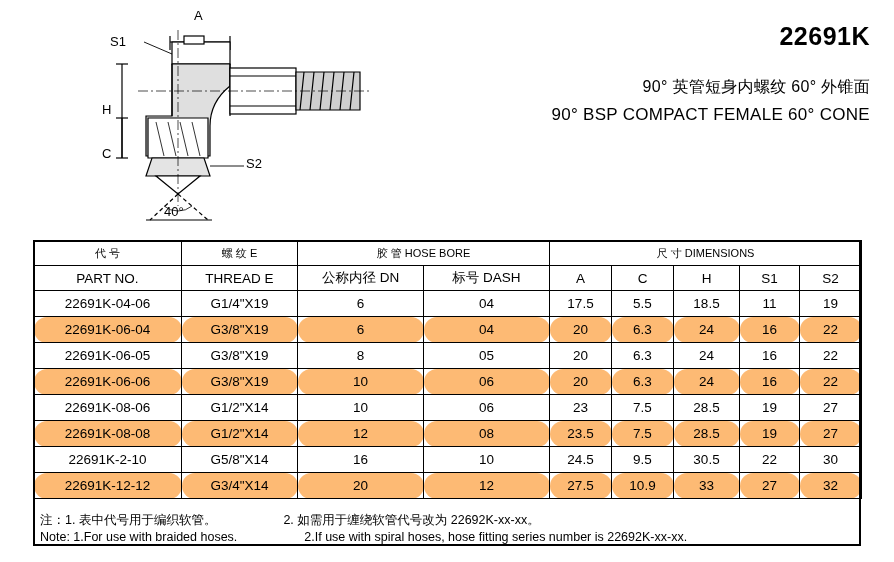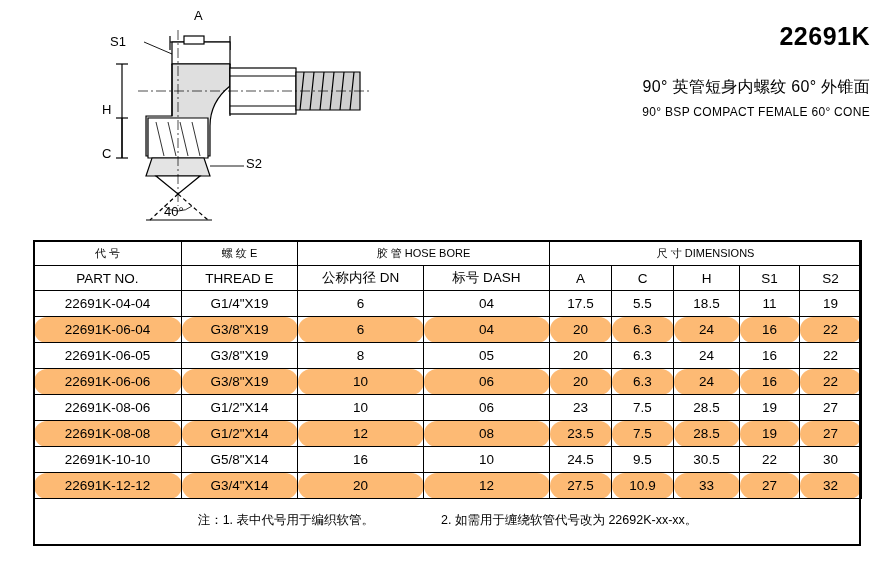--- a/index.html
+++ b/index.html
@@ -45,21 +45,21 @@
     font-weight: bold;
     letter-spacing: 0.5px;
     margin-bottom: 26px;
   }
   .subtitle-cn {
     font-size: 16px;
     margin-bottom: 7px;
     letter-spacing: 0.3px;
   }
   .subtitle-en {
-    font-size: 12px;
+    font-size: 17px;
     letter-spacing: 0.3px;
   }
 
   
   .table-wrap {
     position: absolute;
     left: 33px;
     top: 240px;
     width: 828px;
   }
@@ -108,21 +108,20 @@
   .notes {
     position: absolute;
     left: 40px;
     top: 512px;
     width: 815px;
     font-size: 12.5px;
     line-height: 17px;
   }
   .note-line {
     white-space: nowrap;
-    text-align: center;
   }
   .note-gap { display: inline-block; width: 60px; }
 
   
   .lbl {
     position: absolute;
     font-size: 13px;
     font-family: "Liberation Sans", sans-serif;
   }
 </style>
@@ -222,21 +221,21 @@
           <td>公称内径 DN</td>
           <td>标号 DASH</td>
           <td>A</td>
           <td>C</td>
           <td>H</td>
           <td>S1</td>
           <td>S2</td>
         </tr>
 
         <tr class="row">
-          <td>22691K-04-04</td>
+          <td>22691K-04-06</td>
           <td>G1/4"X19</td>
           <td>6</td>
           <td>04</td>
           <td>17.5</td>
           <td>5.5</td>
           <td>18.5</td>
           <td>11</td>
           <td>19</td>
         </tr>
         <tr class="row alt">
@@ -288,21 +287,21 @@
           <td>G1/2"X14</td>
           <td>12</td>
           <td>08</td>
           <td>23.5</td>
           <td>7.5</td>
           <td>28.5</td>
           <td>19</td>
           <td>27</td>
         </tr>
         <tr class="row">
-          <td>22691K-10-10</td>
+          <td>22691K-2-10</td>
           <td>G5/8"X14</td>
           <td>16</td>
           <td>10</td>
           <td>24.5</td>
           <td>9.5</td>
           <td>30.5</td>
           <td>22</td>
           <td>30</td>
         </tr>
         <tr class="row alt">
@@ -320,15 +319,20 @@
     </table>
   </div>
   <div class="outer-border"></div>
 
   <div class="notes">
     <div class="note-line">
       <span>注：1. 表中代号用于编织软管。</span>
       <span class="note-gap"></span>
       <span>2. 如需用于缠绕软管代号改为 22692K-xx-xx。</span>
     </div>
+    <div class="note-line">
+      <span>Note: 1.For use with braided hoses.</span>
+      <span class="note-gap"></span>
+      <span>2.If use with spiral hoses, hose fitting series number is 22692K-xx-xx.</span>
+    </div>
   </div>
 
 </div>
 
 </body></html>

